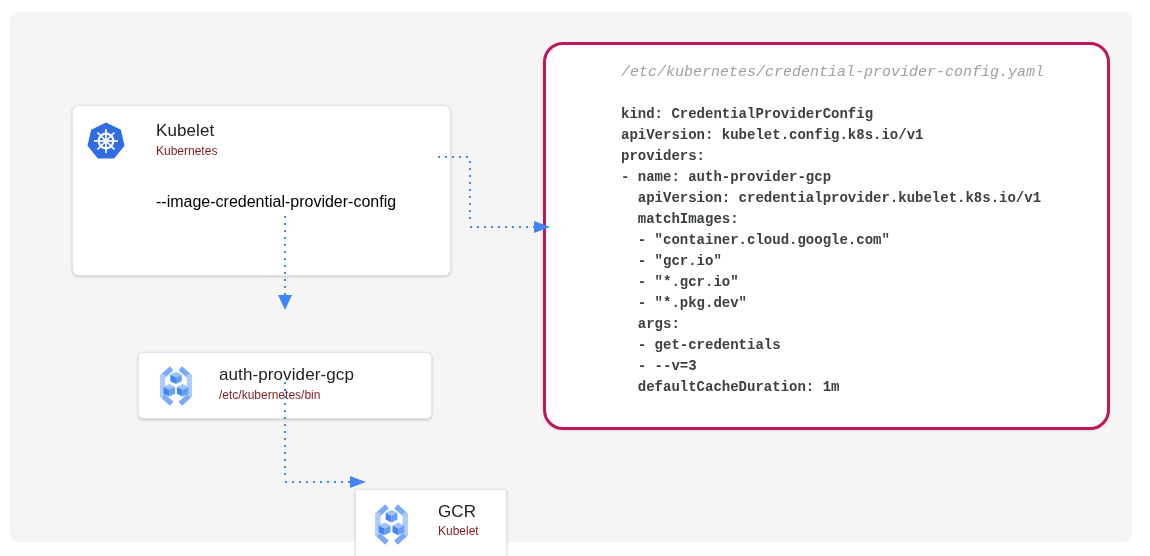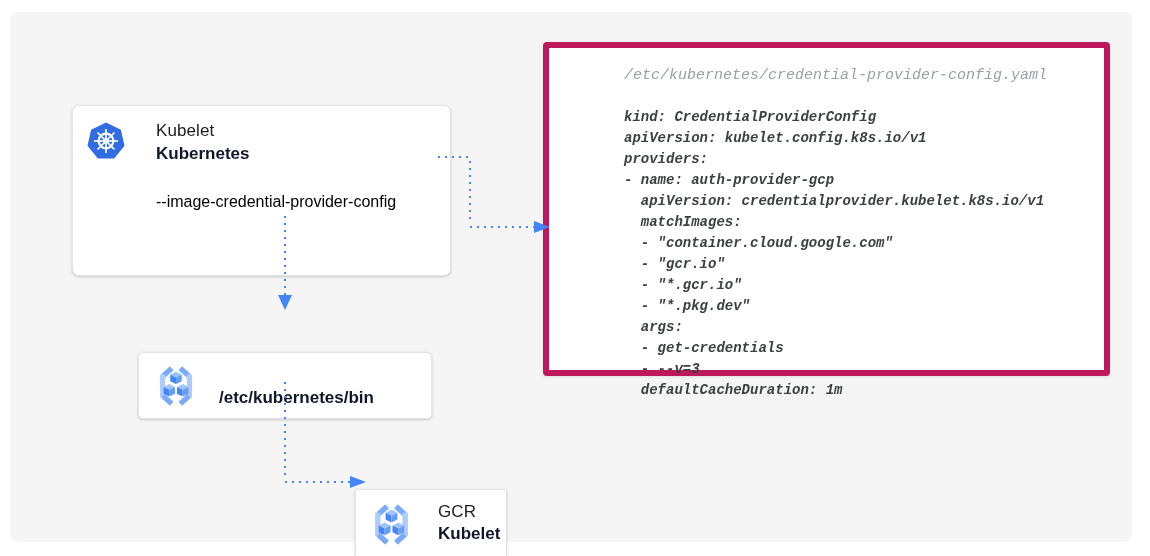--- a/index.html
+++ b/index.html
@@ -20,44 +20,44 @@
   .node-kubelet { left: 72px; top: 64px; width: 379px; height: 171px; border-radius: 7px; }
   .node-auth    { left: 138px; top: 311px; width: 294px; height: 67px; }
   .node-gcr     { left: 355px; top: 448px; width: 152px; height: 69px; border-radius: 3px; }
 
   .node .icon { position: absolute; }
   .node-kubelet .icon { left: 13px; top: 15px; width: 40px; height: 40px; }
   .node-auth .icon    { left: 14px; top: 10px; width: 46px; height: 46px; }
   .node-gcr .icon     { left: 12px; top: 11px; width: 47px; height: 47px; }
 
   .node-title { position: absolute; font-size: 17px; color: #212121; letter-spacing: .1px; }
-  .node-sub   { position: absolute; font-size: 17px; color: #0f172a; font-weight: bold; }
+  .node-sub   { position: absolute; font-size: 12px; color: #7f1d1d; }
   .node-kubelet .node-title { left: 83px; top: 15px; }
   .node-kubelet .node-sub   { left: 83px; top: 38px; }
   .node-auth .node-title { left: 80px; top: 12px; }
   .node-auth .node-sub   { left: 80px; top: 35px; }
   .node-gcr .node-title { left: 82px; top: 12px; text-align: center; }
   .node-gcr .node-sub   { left: 82px; top: 34px; }
 
   .flags { position: absolute; left: 83px; top: 82px; font-size: 16px; color: #000000; line-height: 27px; white-space: nowrap; }
 
   .code-box {
-    position: absolute; left: 543px; top: 42px; width: 567px; height: 334px;
-    background: #ffffff; border: 6px solid #be185d; border-radius: 4px;
+    position: absolute; left: 543px; top: 42px; width: 567px; height: 388px;
+    background: #ffffff; border: 3px solid #be185d; border-radius: 20px;
     box-shadow: 0 1px 3px rgba(60,64,67,.12);
     padding: 19px 16px 0 75px;
   }
   .code-filename {
     font-family: "Liberation Mono", "DejaVu Sans Mono", monospace;
     font-style: italic; font-size: 15px; color: #9aa0a6; white-space: pre;
   }
   .code-body {
     margin-top: 23px;
     font-family: "Liberation Mono", "DejaVu Sans Mono", monospace;
-    font-style: italic; font-weight: bold; font-size: 14px; line-height: 21px;
+    font-weight: bold; font-size: 14px; line-height: 21px;
     color: #3c4043; white-space: pre;
   }
 
   
   .dot-h { position: absolute; height: 2px; background: repeating-linear-gradient(to right, #4285f4 0 2px, transparent 2px 7px); }
   .dot-v { position: absolute; width: 2px;  background: repeating-linear-gradient(to bottom, #4285f4 0 2px, transparent 2px 7px); }
   .head-right { position: absolute; width: 0; height: 0; border-top: 6px solid transparent; border-bottom: 6px solid transparent; border-left: 16px solid #4285f4; }
   .head-down  { position: absolute; width: 0; height: 0; border-left: 7px solid transparent; border-right: 7px solid transparent; border-top: 15px solid #4285f4; }
 
   .seg-a1-h1 { left: 438px; top: 156px; width: 32px; }
@@ -112,20 +112,21 @@
         <polygon points="18,12 24,15 24,22 18,19" fill="#4285f4"></polygon>
         <polygon points="30,12 24,15 24,22 30,19" fill="#669df6"></polygon>
         <polygon points="17,22 23,25 17,28 11,25" fill="#a0c3ff"></polygon>
         <polygon points="11,25 17,28 17,35 11,32" fill="#4285f4"></polygon>
         <polygon points="23,25 17,28 17,35 23,32" fill="#669df6"></polygon>
         <polygon points="31,22 37,25 31,28 25,25" fill="#a0c3ff"></polygon>
         <polygon points="25,25 31,28 31,35 25,32" fill="#4285f4"></polygon>
         <polygon points="37,25 31,28 31,35 37,32" fill="#669df6"></polygon>
       </g>
     </svg>
+    <div class="node-title">auth-provider-gcp</div>
     <div class="node-sub">/etc/kubernetes/bin</div>
   </div>
 
   <div class="node node-gcr">
     <svg class="icon" viewBox="0 0 48 48">
       <g stroke-linecap="butt" fill="none">
         <path d="M19.5 5.5 L10.5 13.5" stroke="#7baaf7" stroke-width="5.5"></path>
         <path d="M10 12 L10 36" stroke="#aecbfa" stroke-width="5.5"></path>
         <path d="M10.5 34.5 L19.5 42.5" stroke="#7baaf7" stroke-width="5.5"></path>
         <path d="M28.5 5.5 L37.5 13.5" stroke="#7baaf7" stroke-width="5.5"></path>

